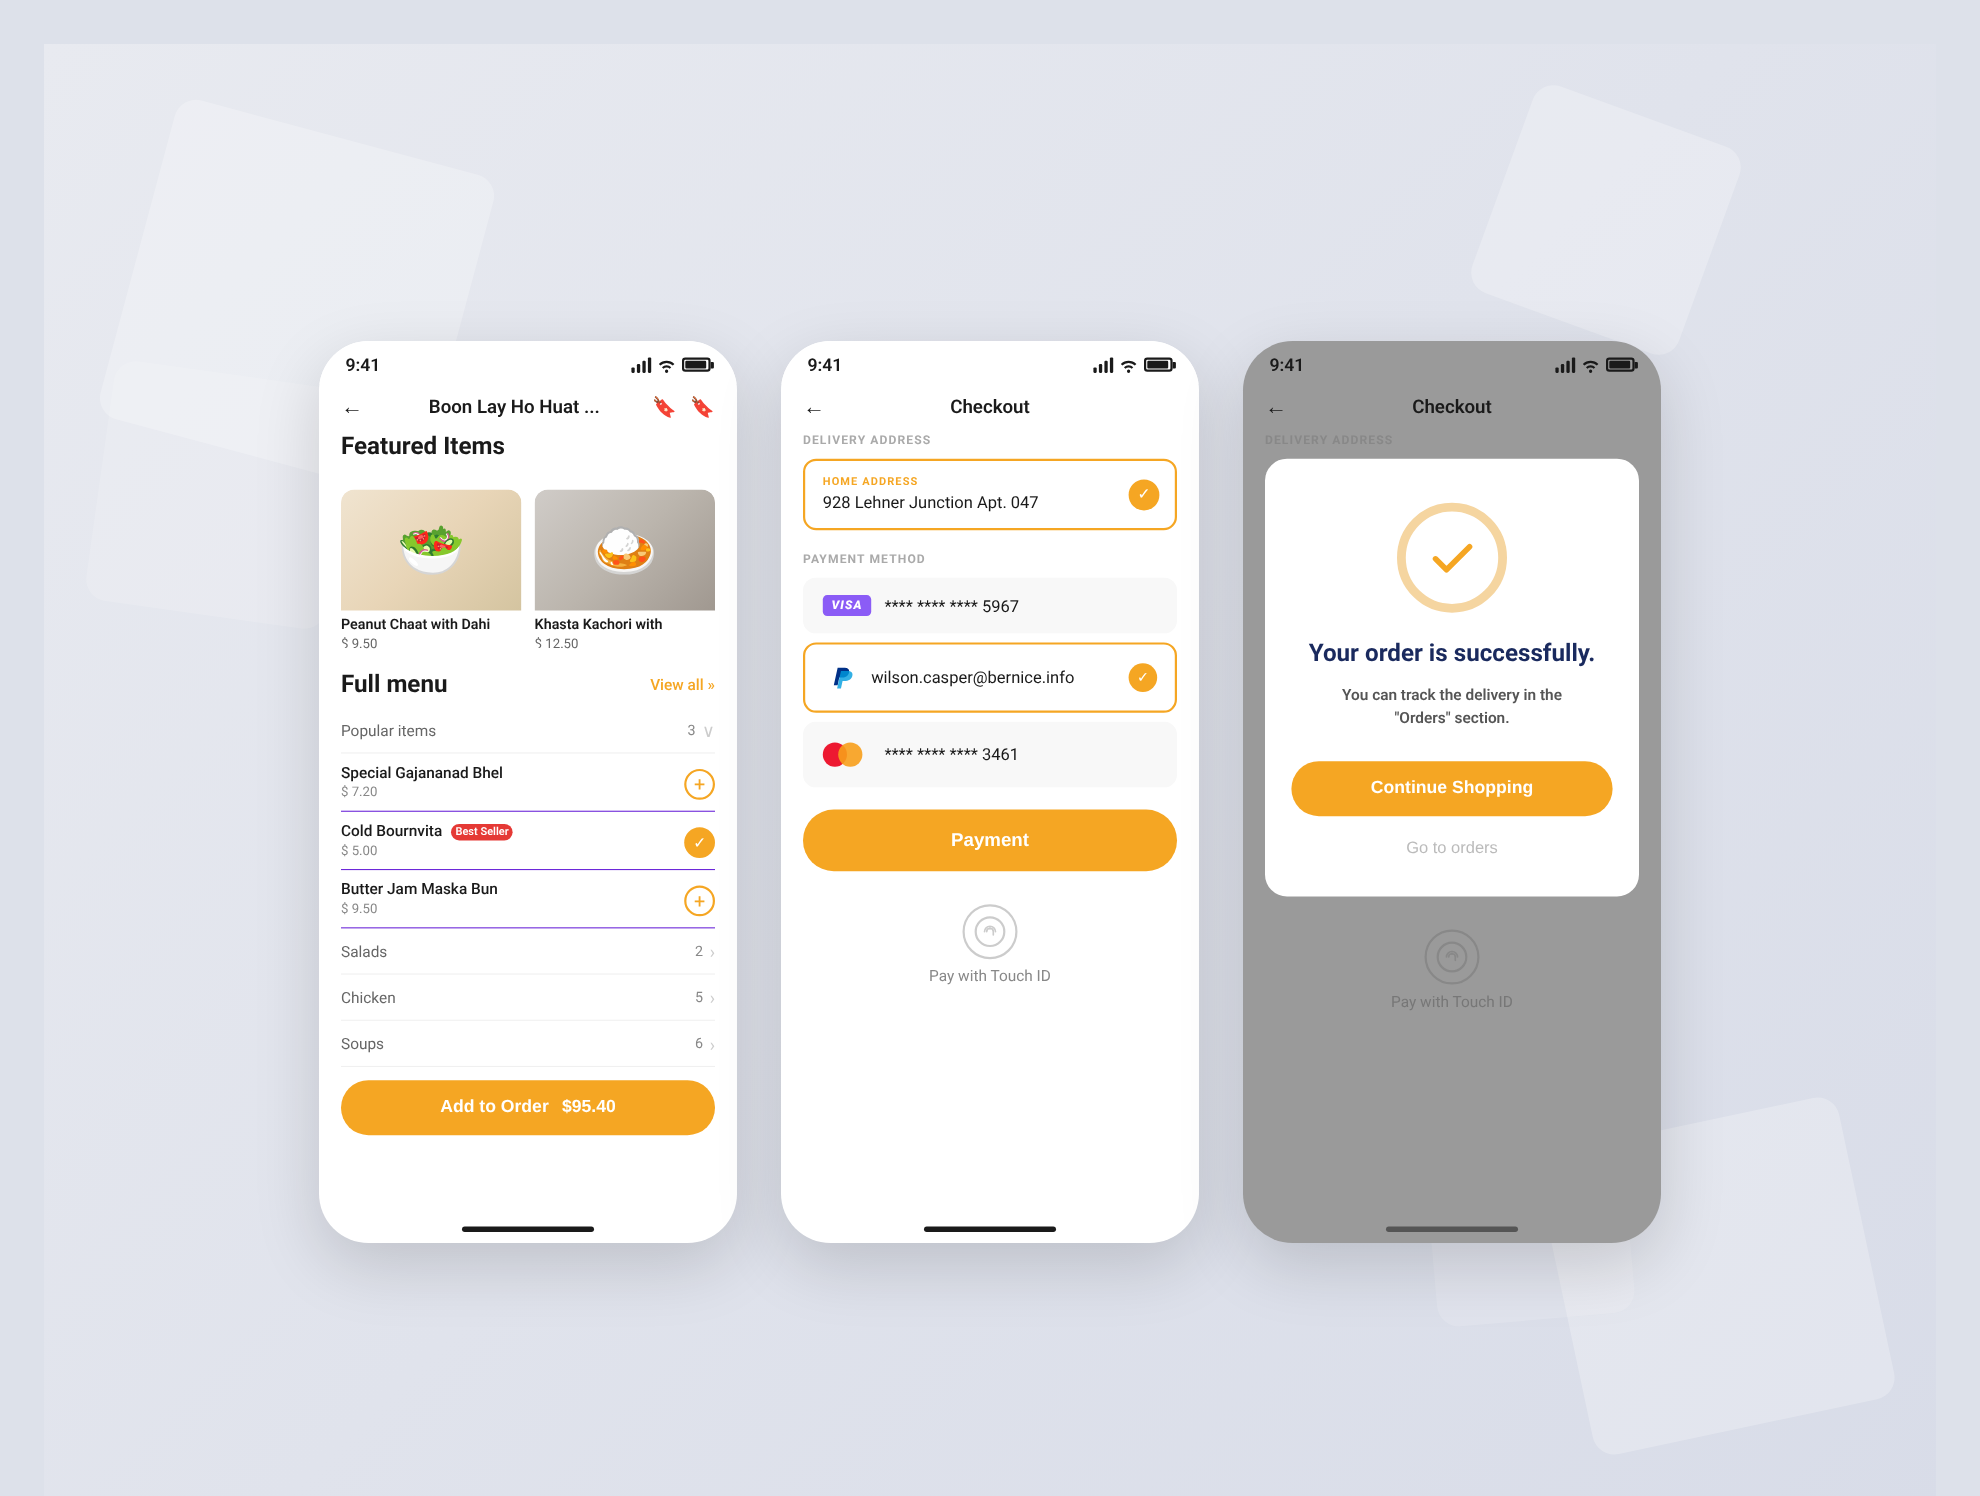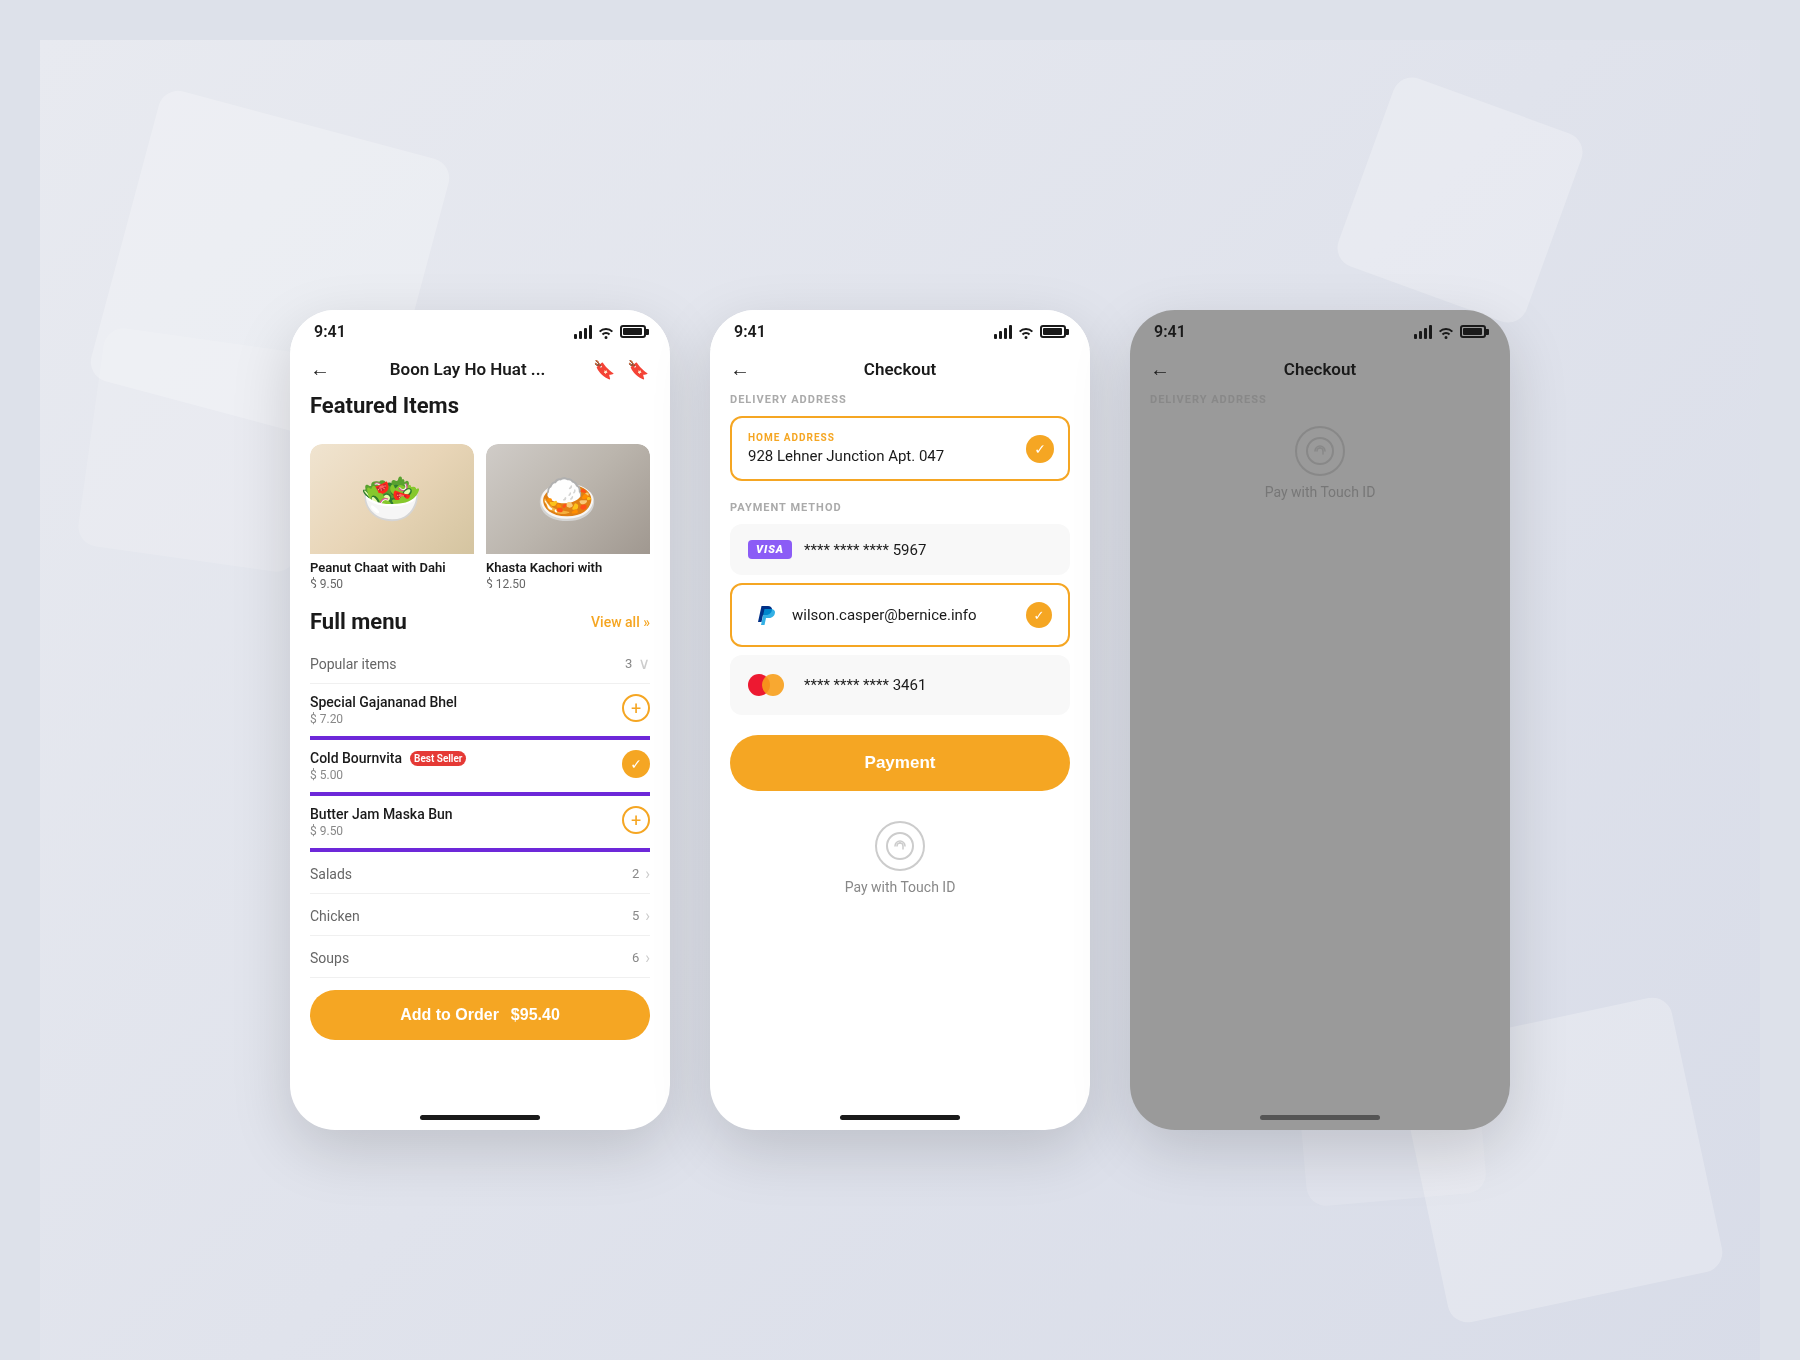--- a/index.html
+++ b/index.html
@@ -214,23 +214,23 @@
     }
     .menu-section-count {
       display: flex;
       align-items: center;
       gap: 6px;
     }
 
     .menu-item {
       display: flex;
       justify-content: space-between;
-      align-items: flex-start;
+      align-items: flex-end;
       padding: 10px 0;
-      border-bottom: 4px solid #6d28d9;
+      border-bottom: 1px solid #6d28d9;
     }
     .menu-item-info {}
     .menu-item-name {
       font-size: 14px;
       font-weight: 500;
       color: #1a1a1a;
       display: flex;
       align-items: center;
       gap: 8px;
     }
@@ -816,20 +816,37 @@
 
     <div class="phone-header" style="background:transparent;">
       <span class="back-btn">←</span>
       <span class="header-title">Checkout</span>
       <div style="width:32px"></div>
     </div>
 
     <div class="overlay-screen">
       <div class="phone-3-section-label">DELIVERY ADDRESS</div>
 
+      <div class="success-card">
+        <div class="success-checkmark">
+          <svg width="55" height="55" viewBox="0 0 55 55" fill="none">
+            <path d="M12 28L22 38L43 17" stroke="#f5a623" stroke-width="5" stroke-linecap="round" stroke-linejoin="round"></path>
+          </svg>
+        </div>
+
+        <div class="success-title">Your order is successfully.</div>
+
+        <div class="success-subtitle">
+          <span>You can track the delivery in the</span><br>
+          <span>"Orders" section.</span>
+        </div>
+
+        <button class="continue-shopping-btn">Continue Shopping</button>
+        <button class="go-to-orders-btn">Go to orders</button>
+      </div>
 
       <div class="phone-3-touch">
         <div class="phone-3-touch-icon">
           <svg width="30" height="30" viewBox="0 0 30 30" fill="none">
             <circle cx="15" cy="15" r="13" stroke="#888" stroke-width="2" fill="none"></circle>
             <path d="M10 15c0-2.76 2.24-5 5-5s5 2.24 5 5" stroke="#888" stroke-width="1.5" fill="none" stroke-linecap="round"></path>
             <path d="M12 15c0-1.66 1.34-3 3-3s3 1.34 3 3v3" stroke="#888" stroke-width="1.5" fill="none" stroke-linecap="round"></path>
             <circle cx="15" cy="12" r="1" fill="#888"></circle>
           </svg>
         </div>

